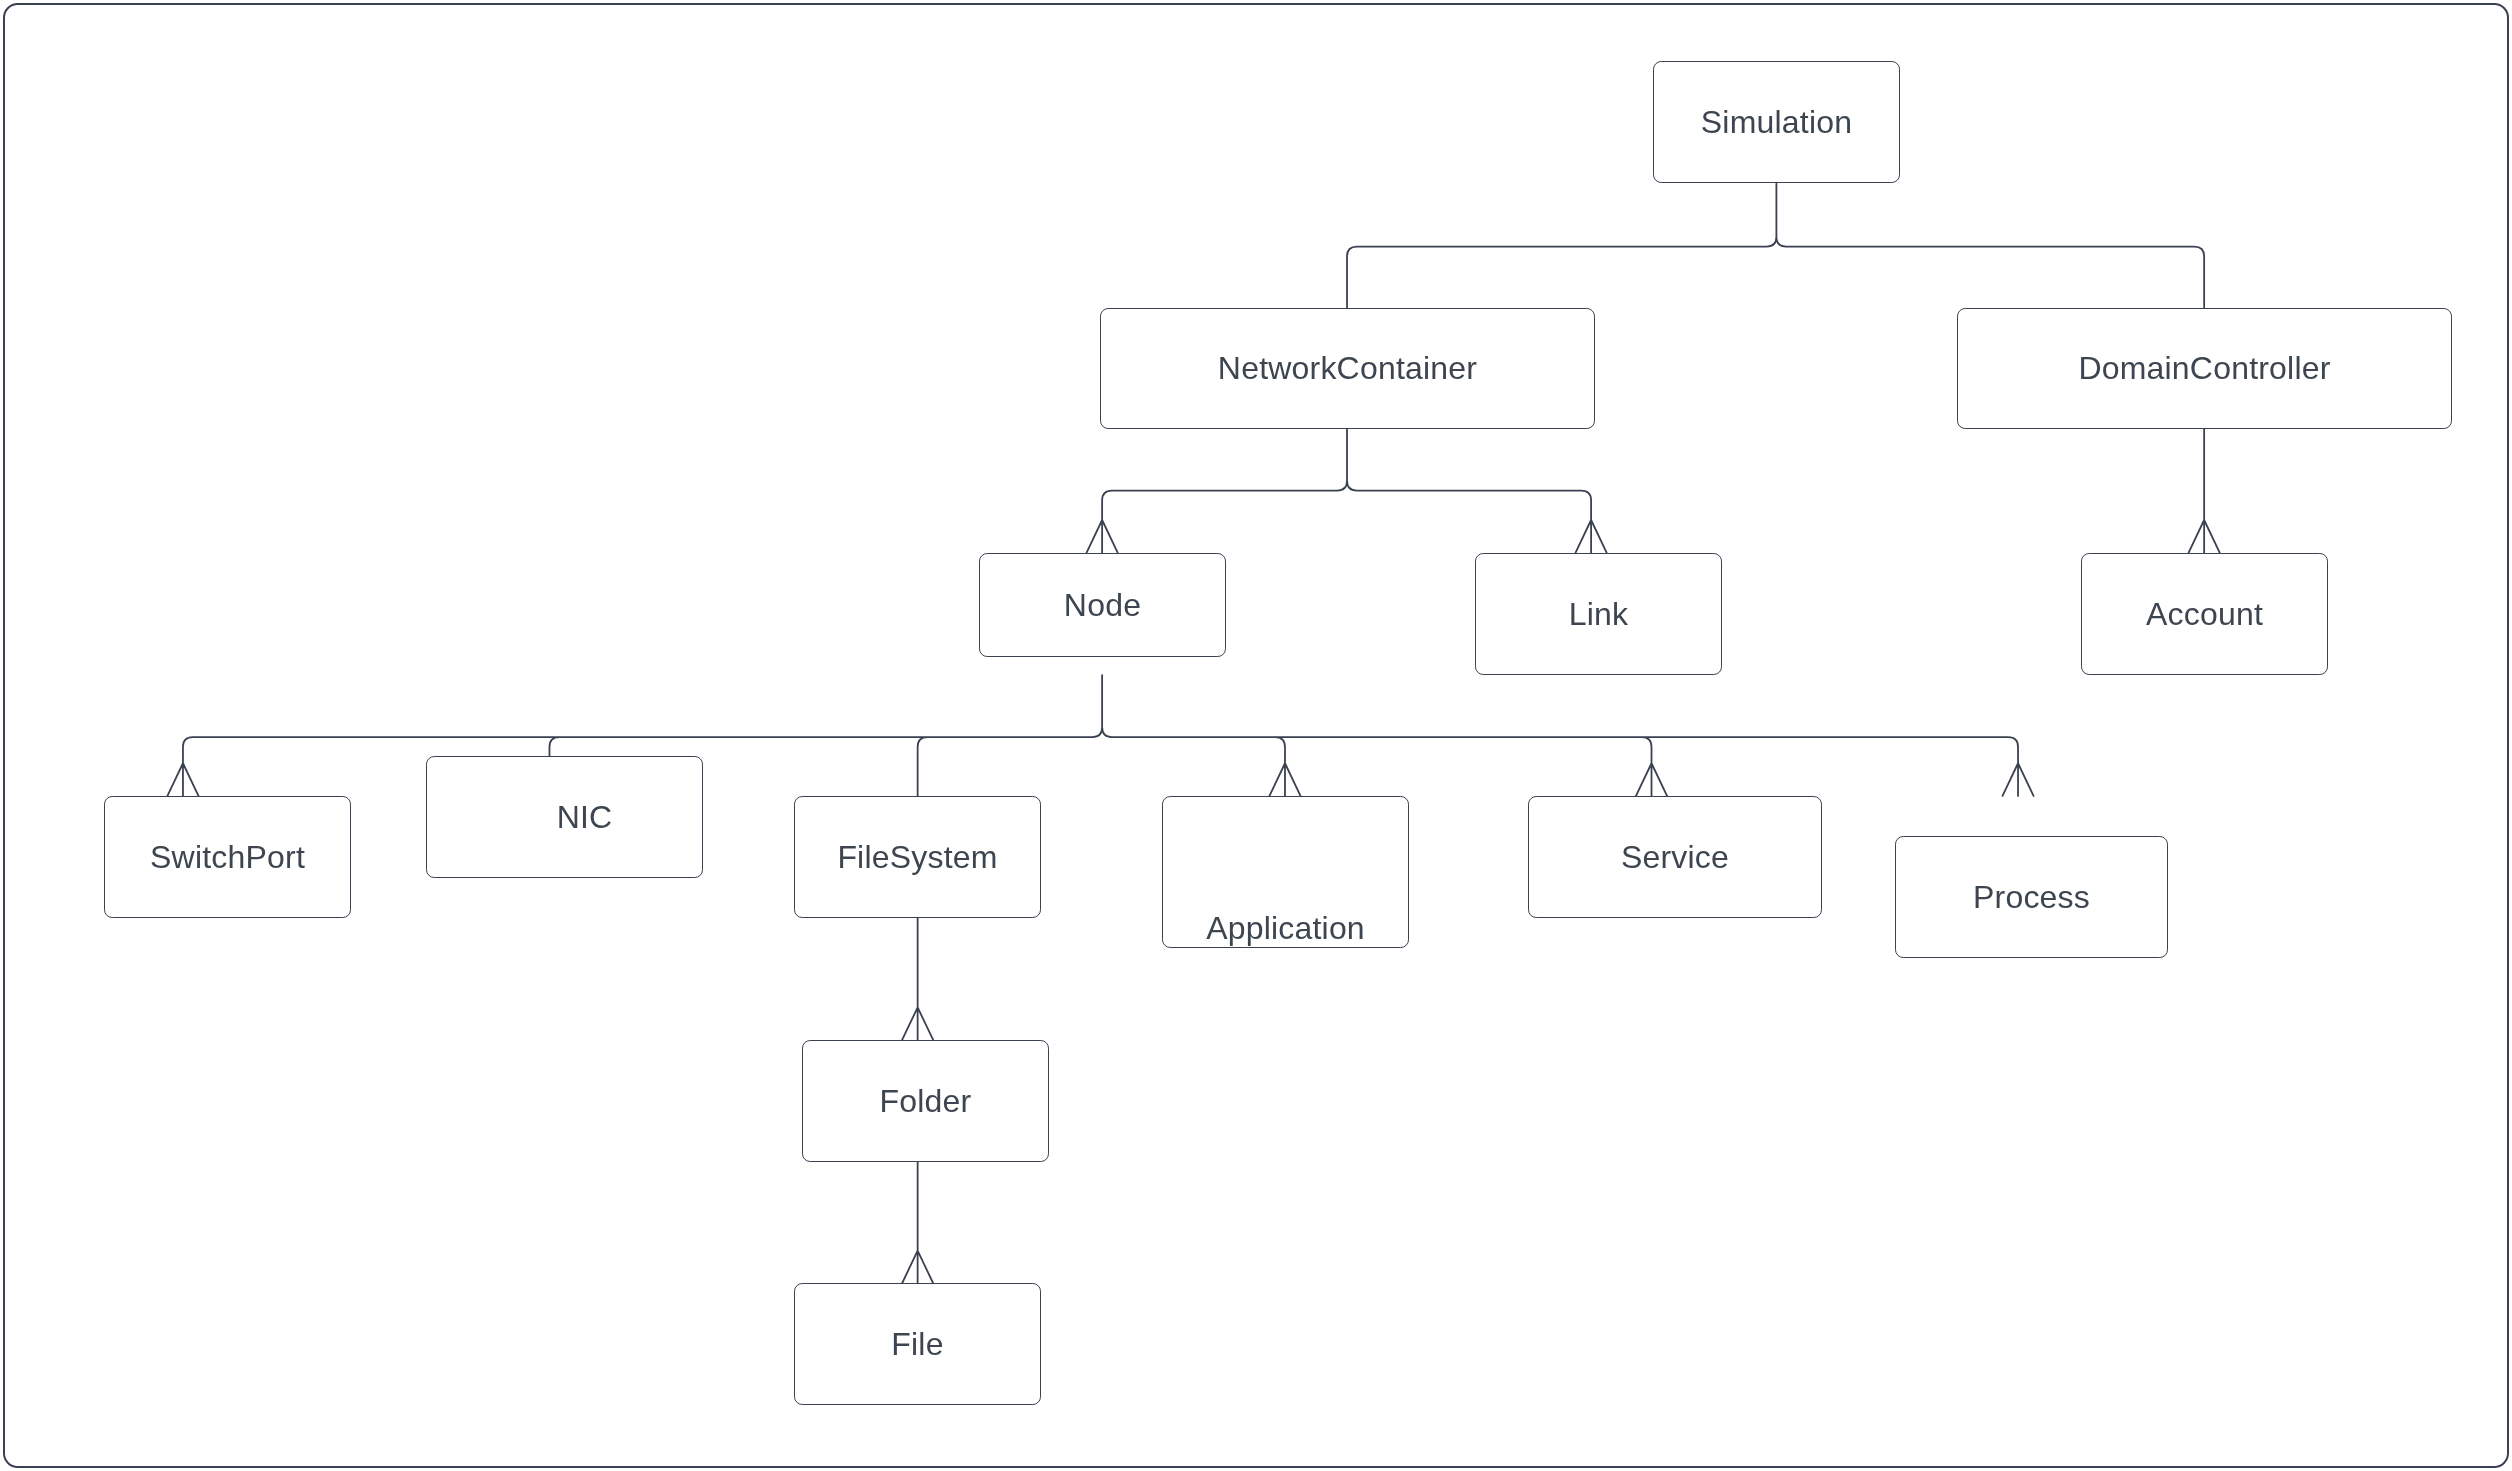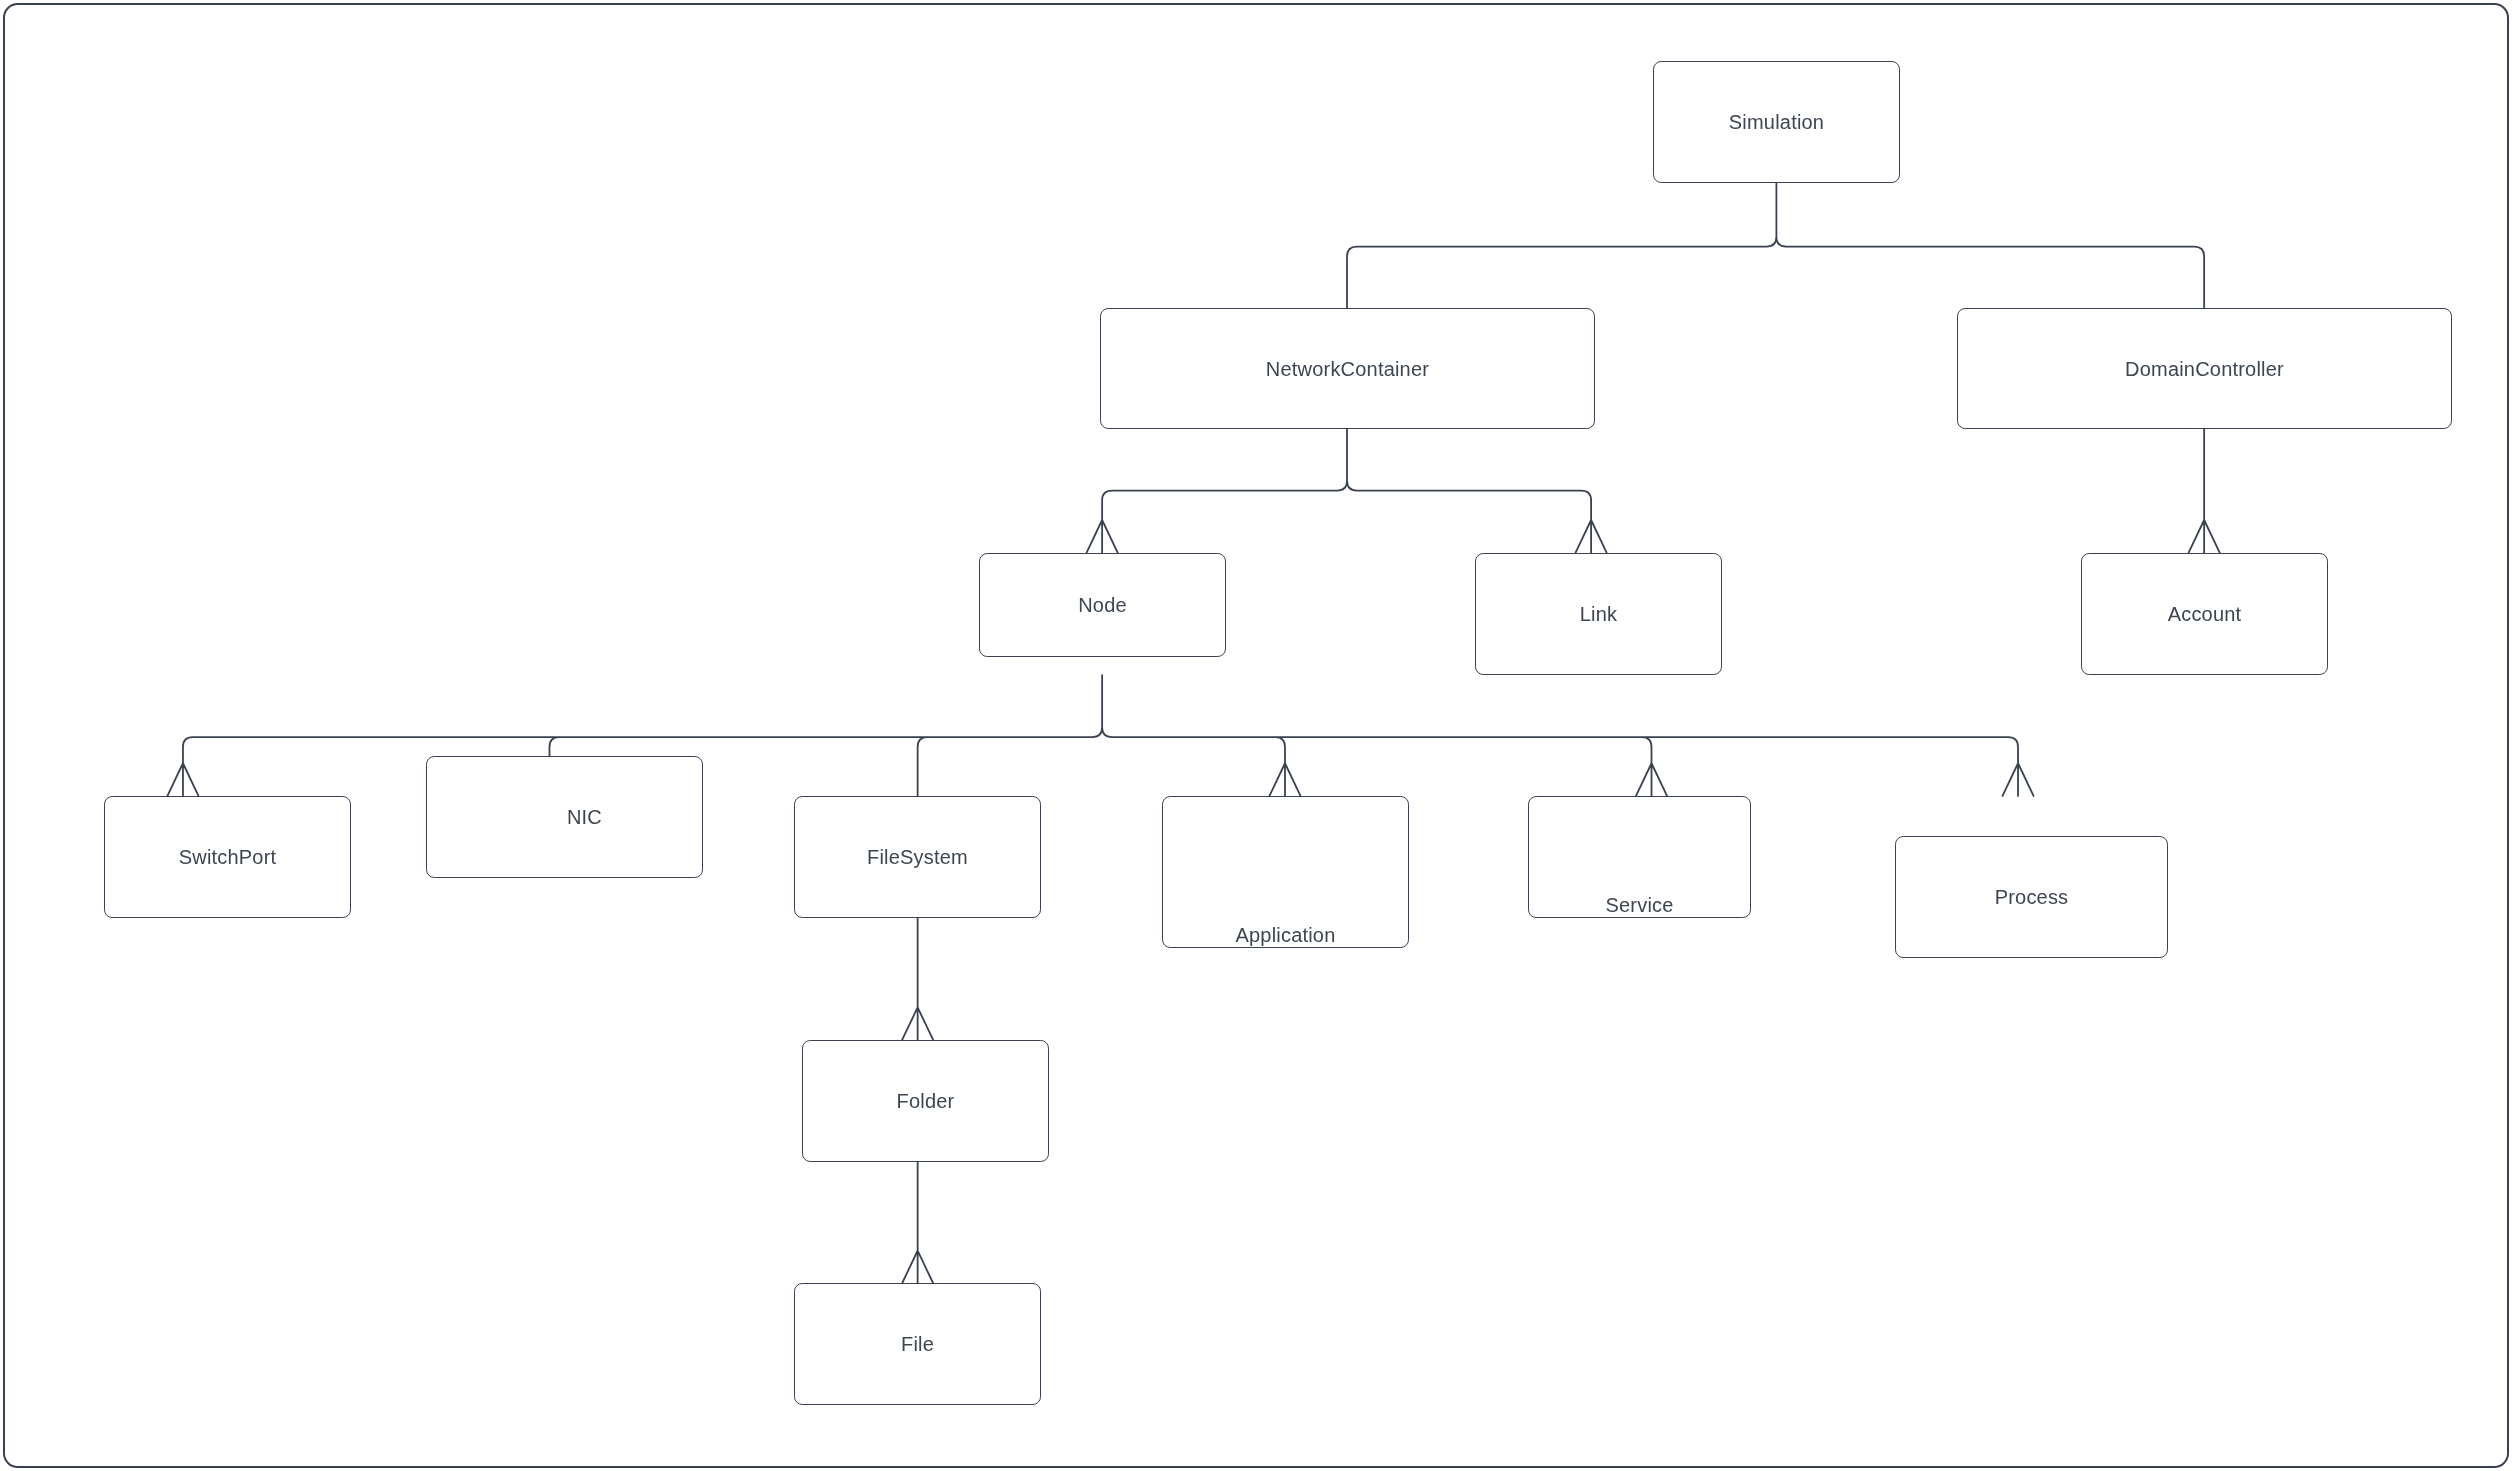--- a/index.html
+++ b/index.html
@@ -20,21 +20,21 @@
   .node{
     position:absolute;
     box-sizing:border-box;
     background:var(--bg,#ffffff);
     border:1.6px solid var(--stroke,#3a4150);
     border-radius:8.2px;
     display:flex;align-items:center;justify-content:center;
   }
   .node-label{
     color:var(--text,#3d4650);
-    font-size:20px;
+    font-size:32px;
     line-height:1.2;
     white-space:nowrap;
     letter-spacing:0.2px;
   }
 </style>
 </head>
 <body>
 
 <div id="canvas" style="--stroke: #3a4150; --text: #3d4650; --bg: #ffffff;">
   <svg id="connector-svg" width="2512" height="1471" viewBox="0 0 3077 1802" aria-hidden="true">
@@ -64,21 +64,21 @@
   </div>
       <div class="node" style="left: 426px; top: 756px; width: 277px; height: 122px; padding-left: 40px;">
     <span class="node-label">NIC</span>
   </div>
       <div class="node" style="left: 794px; top: 796px; width: 247px; height: 122px;">
     <span class="node-label">FileSystem</span>
   </div>
       <div class="node" style="left: 1162px; top: 796px; width: 247px; height: 152px; align-items: flex-end;">
     <span class="node-label">Application</span>
   </div>
-      <div class="node" style="left: 1528px; top: 796px; width: 223px; height: 122px; align-items: flex-end;">
+      <div class="node" style="left: 1528px; top: 796px; width: 294px; height: 122px;">
     <span class="node-label">Service</span>
   </div>
       <div class="node" style="left: 1895px; top: 836px; width: 273px; height: 122px; text-align: center;">
     <span class="node-label">Process</span>
   </div>
       <div class="node" style="left: 794px; top: 1040px; width: 247px; height: 122px; margin-left: 8px;">
     <span class="node-label">Folder</span>
   </div>
       <div class="node" style="left: 794px; top: 1283px; width: 247px; height: 122px;">
     <span class="node-label">File</span>

